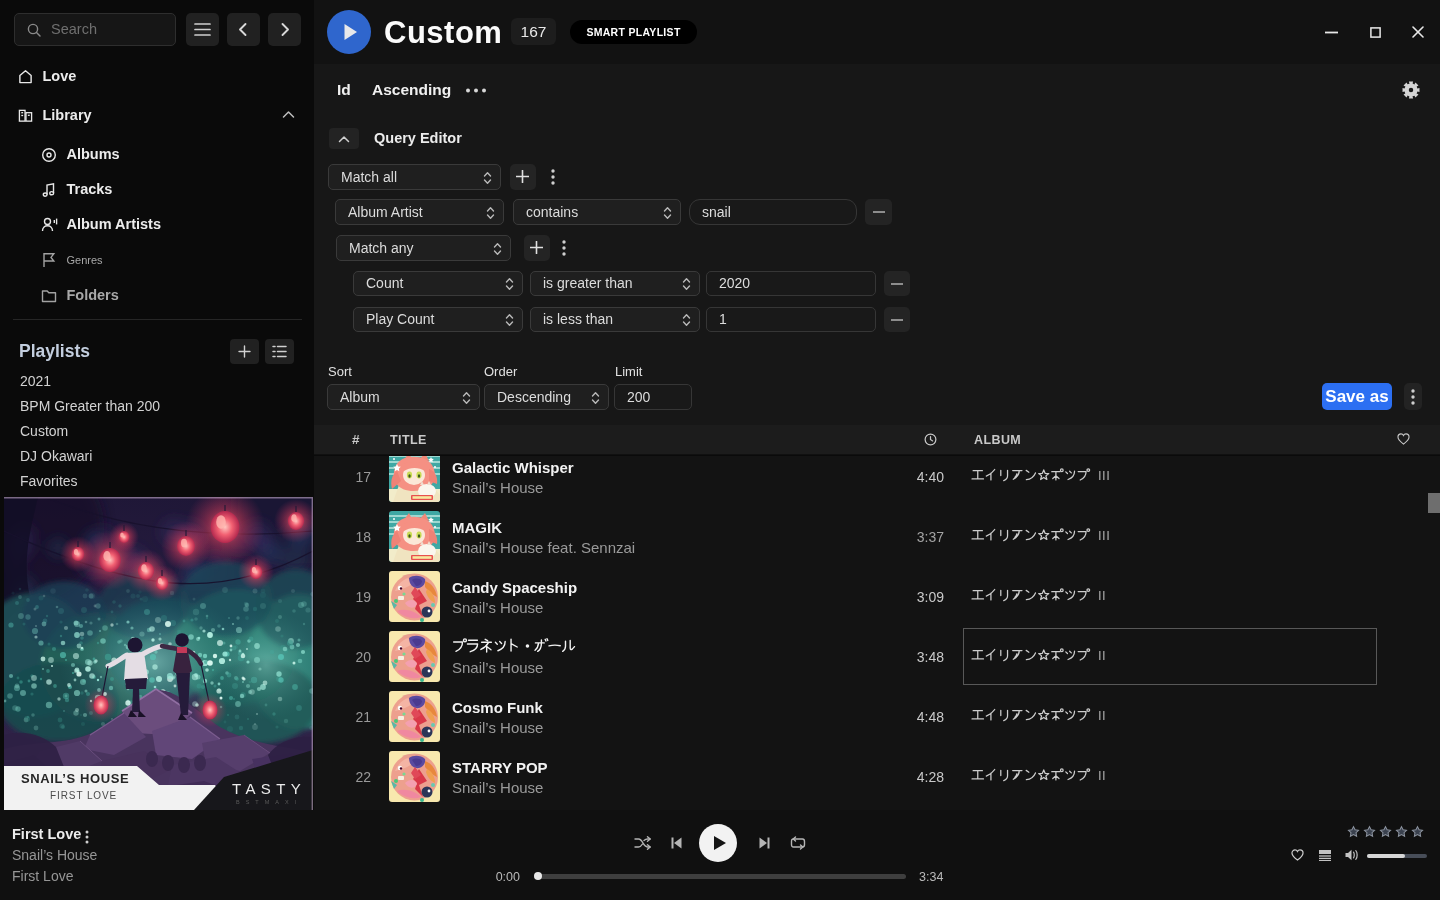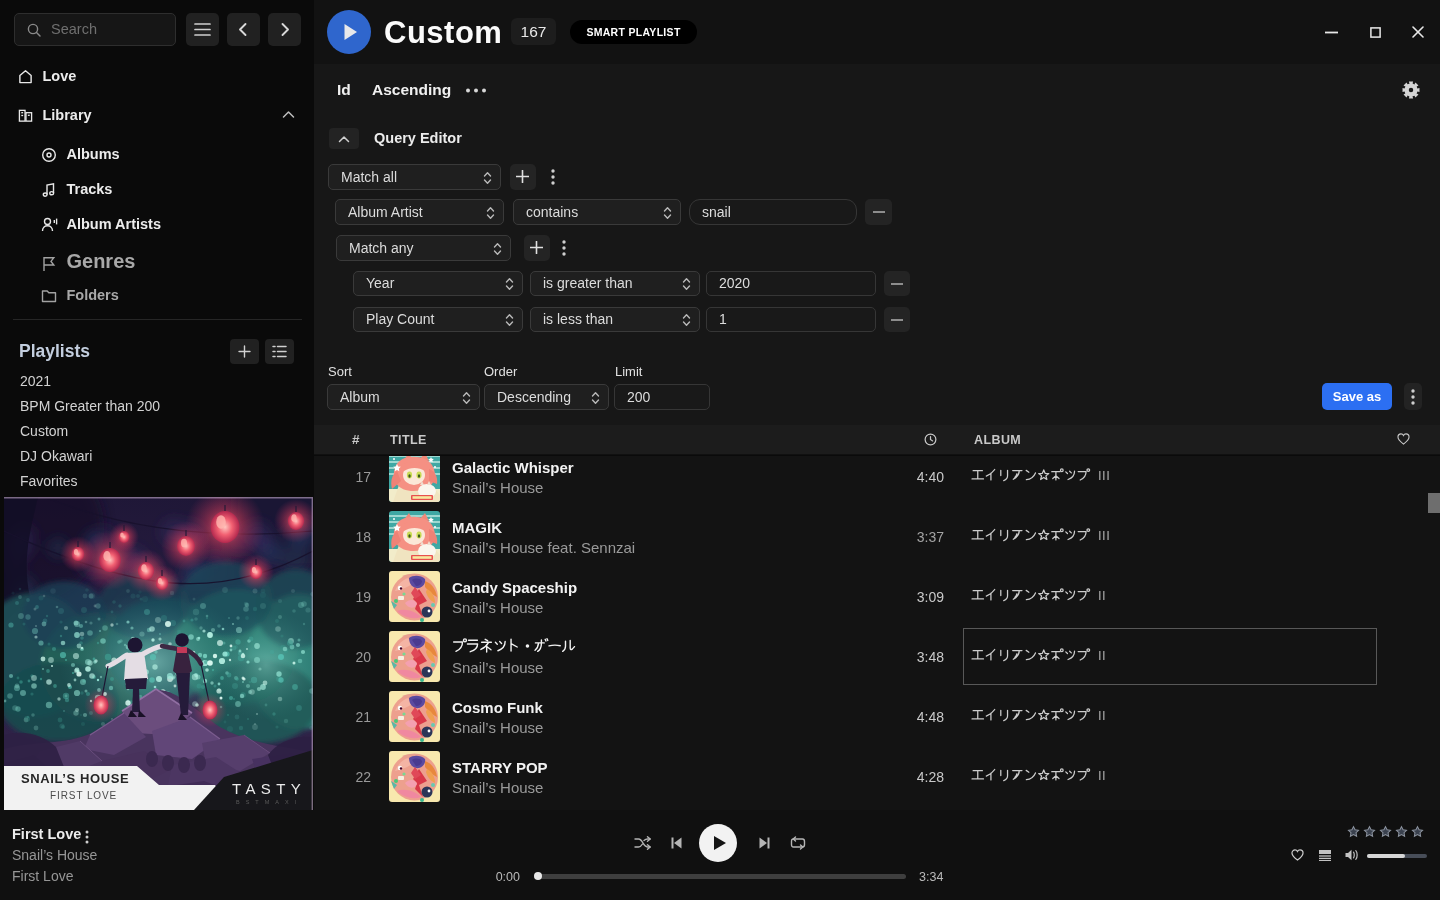--- a/index.html
+++ b/index.html
@@ -144,21 +144,21 @@
         </g>
       </svg>
     <span style="margin-left:4px;font-size:14.5px;font-weight:bold;color:#ececec;">Album Artists</span>
   </div>
   <div class="abs" style="left:41px;top:250px;">
     <svg class="ib" width="16" height="16" viewBox="0 0 16 16">
         <g fill="none" stroke="#a2a2a2" stroke-width="1.4">
           <path d="M3 15 V1.8 H12.8 L10 5.4 L12.8 9 H3"></path>
         </g>
       </svg>
-    <span style="margin-left:5px;font-size:20px;font-weight:bold;color:#a8a8a8;">Genres</span>
+    <span style="margin-left:5px;font-size:11px;font-weight:normal;color:#a8a8a8;">Genres</span>
   </div>
   <div class="abs" style="left:41px;top:286px;">
     <svg class="ib" width="16" height="16" viewBox="0 0 16 16">
         <path d="M1.5 13.5 V3 H6.2 L7.8 4.8 H14.5 V13.5 Z" fill="none" stroke="#a2a2a2" stroke-width="1.4" stroke-linejoin="round"></path>
       </svg>
     <span style="margin-left:5px;font-size:14.5px;font-weight:bold;color:#a8a8a8;">Folders</span>
   </div>
 
   <div class="abs" style="left:13px;top:319px;width:289px;height:1px;background:#262626;"></div>
 
@@ -847,21 +847,21 @@
       </svg>
     </div>
   <svg class="abs" style="left:248px;top:176px;" width="4" height="16" viewBox="0 0 4 16">
       <g fill="#cfcfcf">
         <circle cx="2" cy="2" r="1.7"></circle>
         <circle cx="2" cy="8" r="1.7"></circle>
         <circle cx="2" cy="14" r="1.7"></circle>
       </g>
     </svg>
   <div class="abs" style="left:39px;top:207px;width:170px;height:25px;background:#1f1f1f;border:1px solid #3a3a3a;border-radius:5px;">
-      <span class="abs" style="left:12px;top:3px;font-size:14px;color:#dcdcdc;">Year</span>
+      <span class="abs" style="left:12px;top:3px;font-size:14px;color:#dcdcdc;">Count</span>
       <svg class="abs" style="left:151px;top:5px;" width="9" height="14" viewBox="0 0 9 14">
         <g fill="none" stroke="#b9b9b9" stroke-width="1.4" stroke-linecap="round" stroke-linejoin="round">
           <path d="M1.5 5 L4.5 1.8 L7.5 5"></path>
           <path d="M1.5 9 L4.5 12.2 L7.5 9"></path>
         </g>
       </svg>
     </div>
   <div class="abs" style="left:216px;top:207px;width:170px;height:25px;background:#1f1f1f;border:1px solid #3a3a3a;border-radius:5px;">
       <span class="abs" style="left:12px;top:3px;font-size:14px;color:#dcdcdc;">is greater than</span>
       <svg class="abs" style="left:151px;top:5px;" width="9" height="14" viewBox="0 0 9 14">
@@ -919,24 +919,24 @@
     </div>
   <div class="abs" style="left:170px;top:320px;width:125px;height:26px;background:#1f1f1f;border:1px solid #3a3a3a;border-radius:5px;">
       <span class="abs" style="left:12px;top:4px;font-size:14px;color:#dcdcdc;">Descending</span>
       <svg class="abs" style="left:106px;top:6px;" width="9" height="14" viewBox="0 0 9 14">
         <g fill="none" stroke="#b9b9b9" stroke-width="1.4" stroke-linecap="round" stroke-linejoin="round">
           <path d="M1.5 5 L4.5 1.8 L7.5 5"></path>
           <path d="M1.5 9 L4.5 12.2 L7.5 9"></path>
         </g>
       </svg>
     </div>
-  <div class="abs" style="left:300px;top:320px;width:96px;height:26px;background:#191919;border:1px solid #363636;border-radius:5px;">
+  <div class="abs" style="left:300px;top:320px;width:78px;height:26px;background:#191919;border:1px solid #363636;border-radius:5px;">
       <span class="abs" style="left:12px;top:4px;font-size:14px;color:#dcdcdc;">200</span>
     </div>
-  <div class="abs" style="left:1008px;top:319px;width:70px;height:27px;background:#2c6ff2;border-radius:5px;text-align:center;line-height:27px;font-size:13px;font-weight:bold;color:#fff;">Save as</div>
+  <div class="abs" style="left:1008px;top:319px;width:70px;height:27px;background:#2c6ff2;border-radius:5px;text-align:center;line-height:27px;font-size:17px;font-weight:bold;color:#fff;">Save as</div>
   <div class="abs" style="left:1090px;top:319px;width:18px;height:27px;background:#232323;border-radius:5px;">
       <svg class="abs" style="left:7px;top:6px;" width="4" height="16" viewBox="0 0 4 16">
         <g fill="#cfcfcf">
           <circle cx="2" cy="2" r="1.7"></circle>
           <circle cx="2" cy="8" r="1.7"></circle>
           <circle cx="2" cy="14" r="1.7"></circle>
         </g>
       </svg>
     </div>
 

